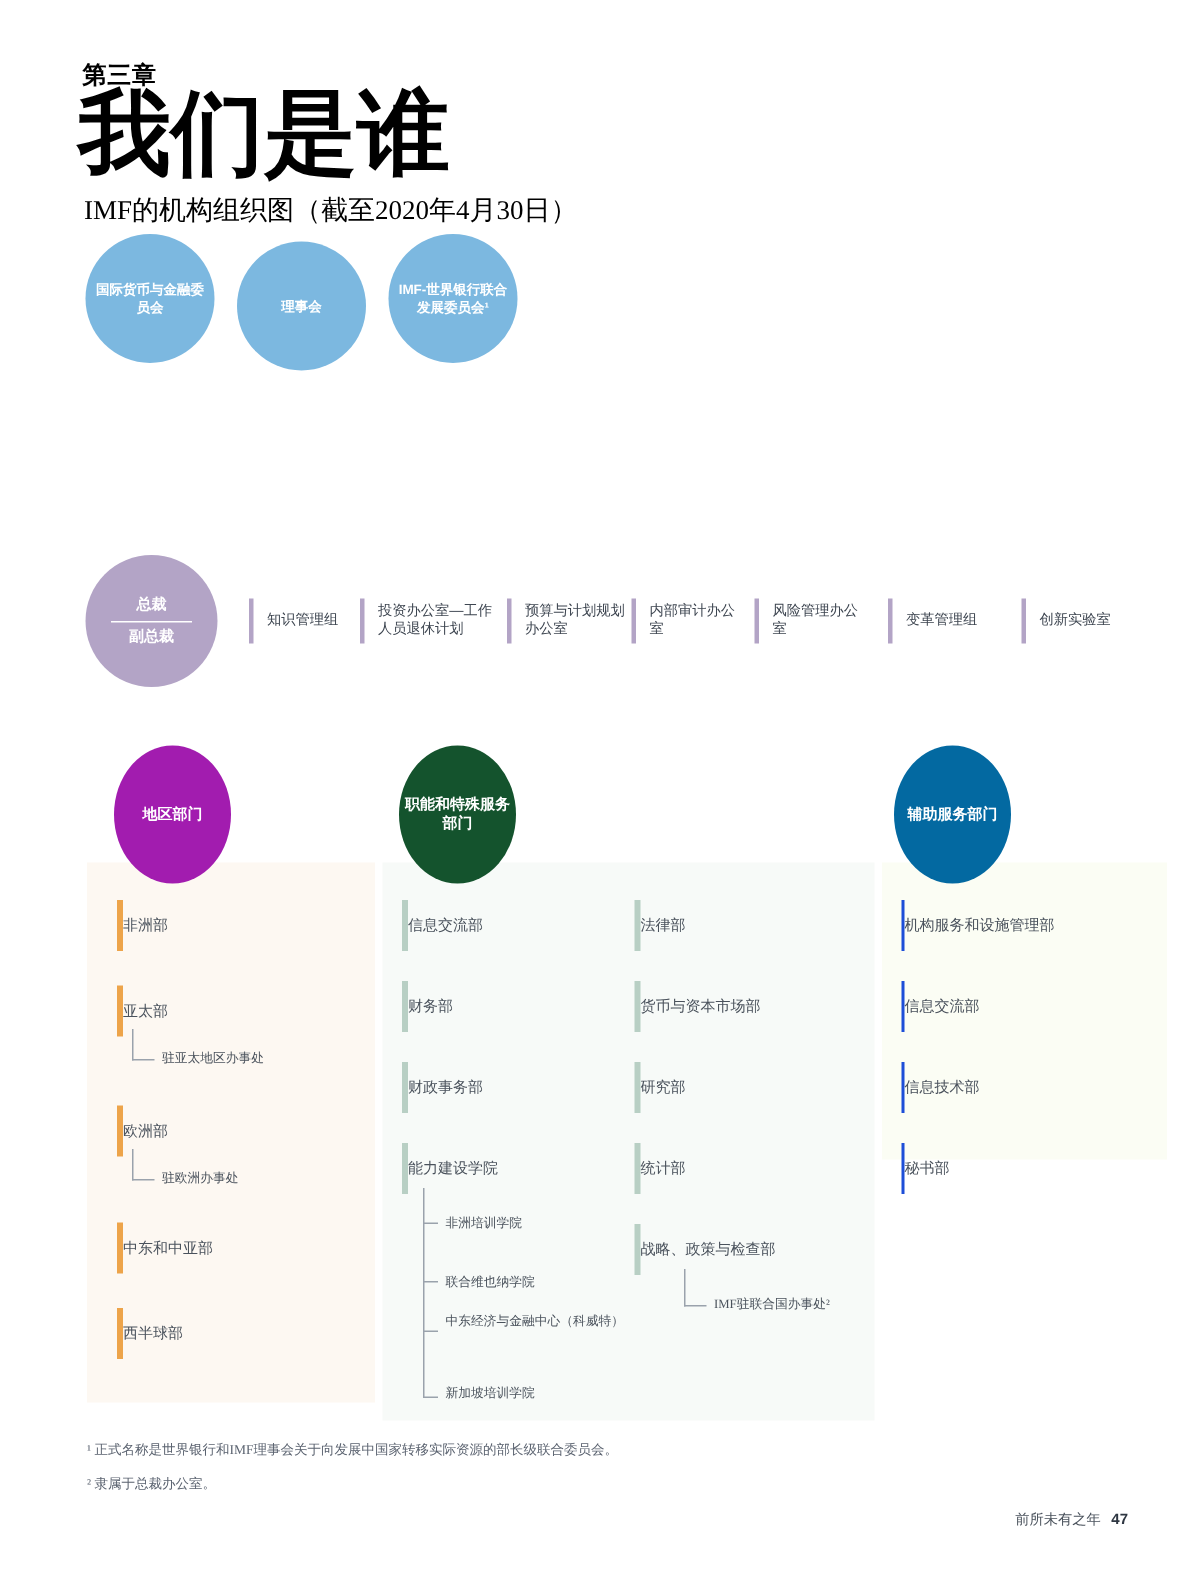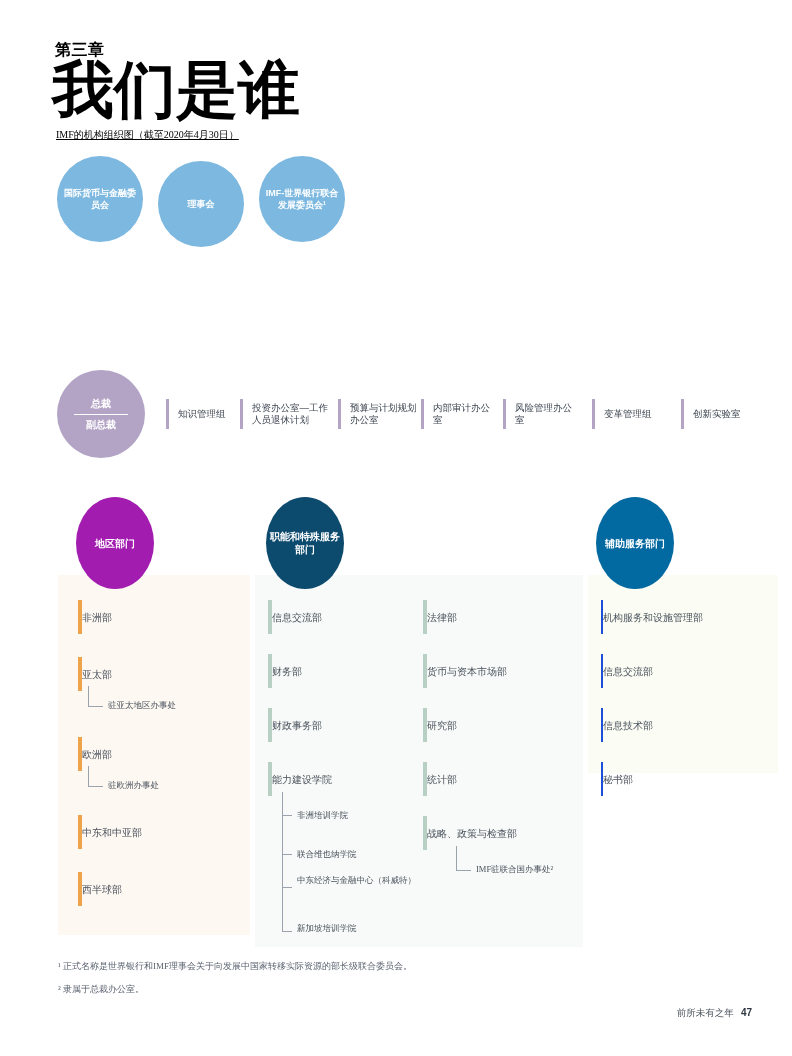--- a/index.html
+++ b/index.html
@@ -21,23 +21,22 @@
     font-weight:bold;font-size:16px;letter-spacing:.5px;color:#000;
   }
   .main-title{
     position:absolute;left:52px;top:55px;
     font-family:"Liberation Sans","DejaVu Sans",sans-serif;
     font-weight:bold;font-size:62px;line-height:70px;color:#000;
     letter-spacing:0px;
   }
   .subtitle{
     position:absolute;left:56px;top:128px;
-    font-size:10px;color:#000;
-    font-family:"Liberation Serif","DejaVu Serif",serif;
-    text-decoration:underline;
+    font-size:18px;color:#000;
+    font-family:"Liberation Serif","DejaVu Serif",serif;
   }
 
   
   .circle{
     position:absolute;border-radius:50%;
     display:flex;align-items:center;justify-content:center;text-align:center;
     color:#ffffff;
     font-family:"Liberation Sans","DejaVu Sans",sans-serif;
     font-weight:bold;
   }
@@ -65,21 +64,21 @@
 
   
   .panel{position:absolute;}
   .panel-orange{background:#fdf8f2;}
   .panel-gray{background:#f7faf8;}
   .panel-green{background:#fbfdf4;}
 
   
   .c-dept{width:78px;height:92px;border-radius:50%;font-size:10px;line-height:13px;}
   .c-orange{background:#a21caf;}
-  .c-sage{background:#0c4a6e;}
+  .c-sage{background:#14532d;}
   .c-lime{background:#0369a1;}
 
   
   .d-item{
     position:absolute;
     font-size:10px;line-height:13px;color:#4a525c;
     height:34px;display:flex;align-items:center;
     font-family:"Liberation Sans","DejaVu Sans",sans-serif;
   }
   .b-orange{border-left:4px solid #eda44a;}

